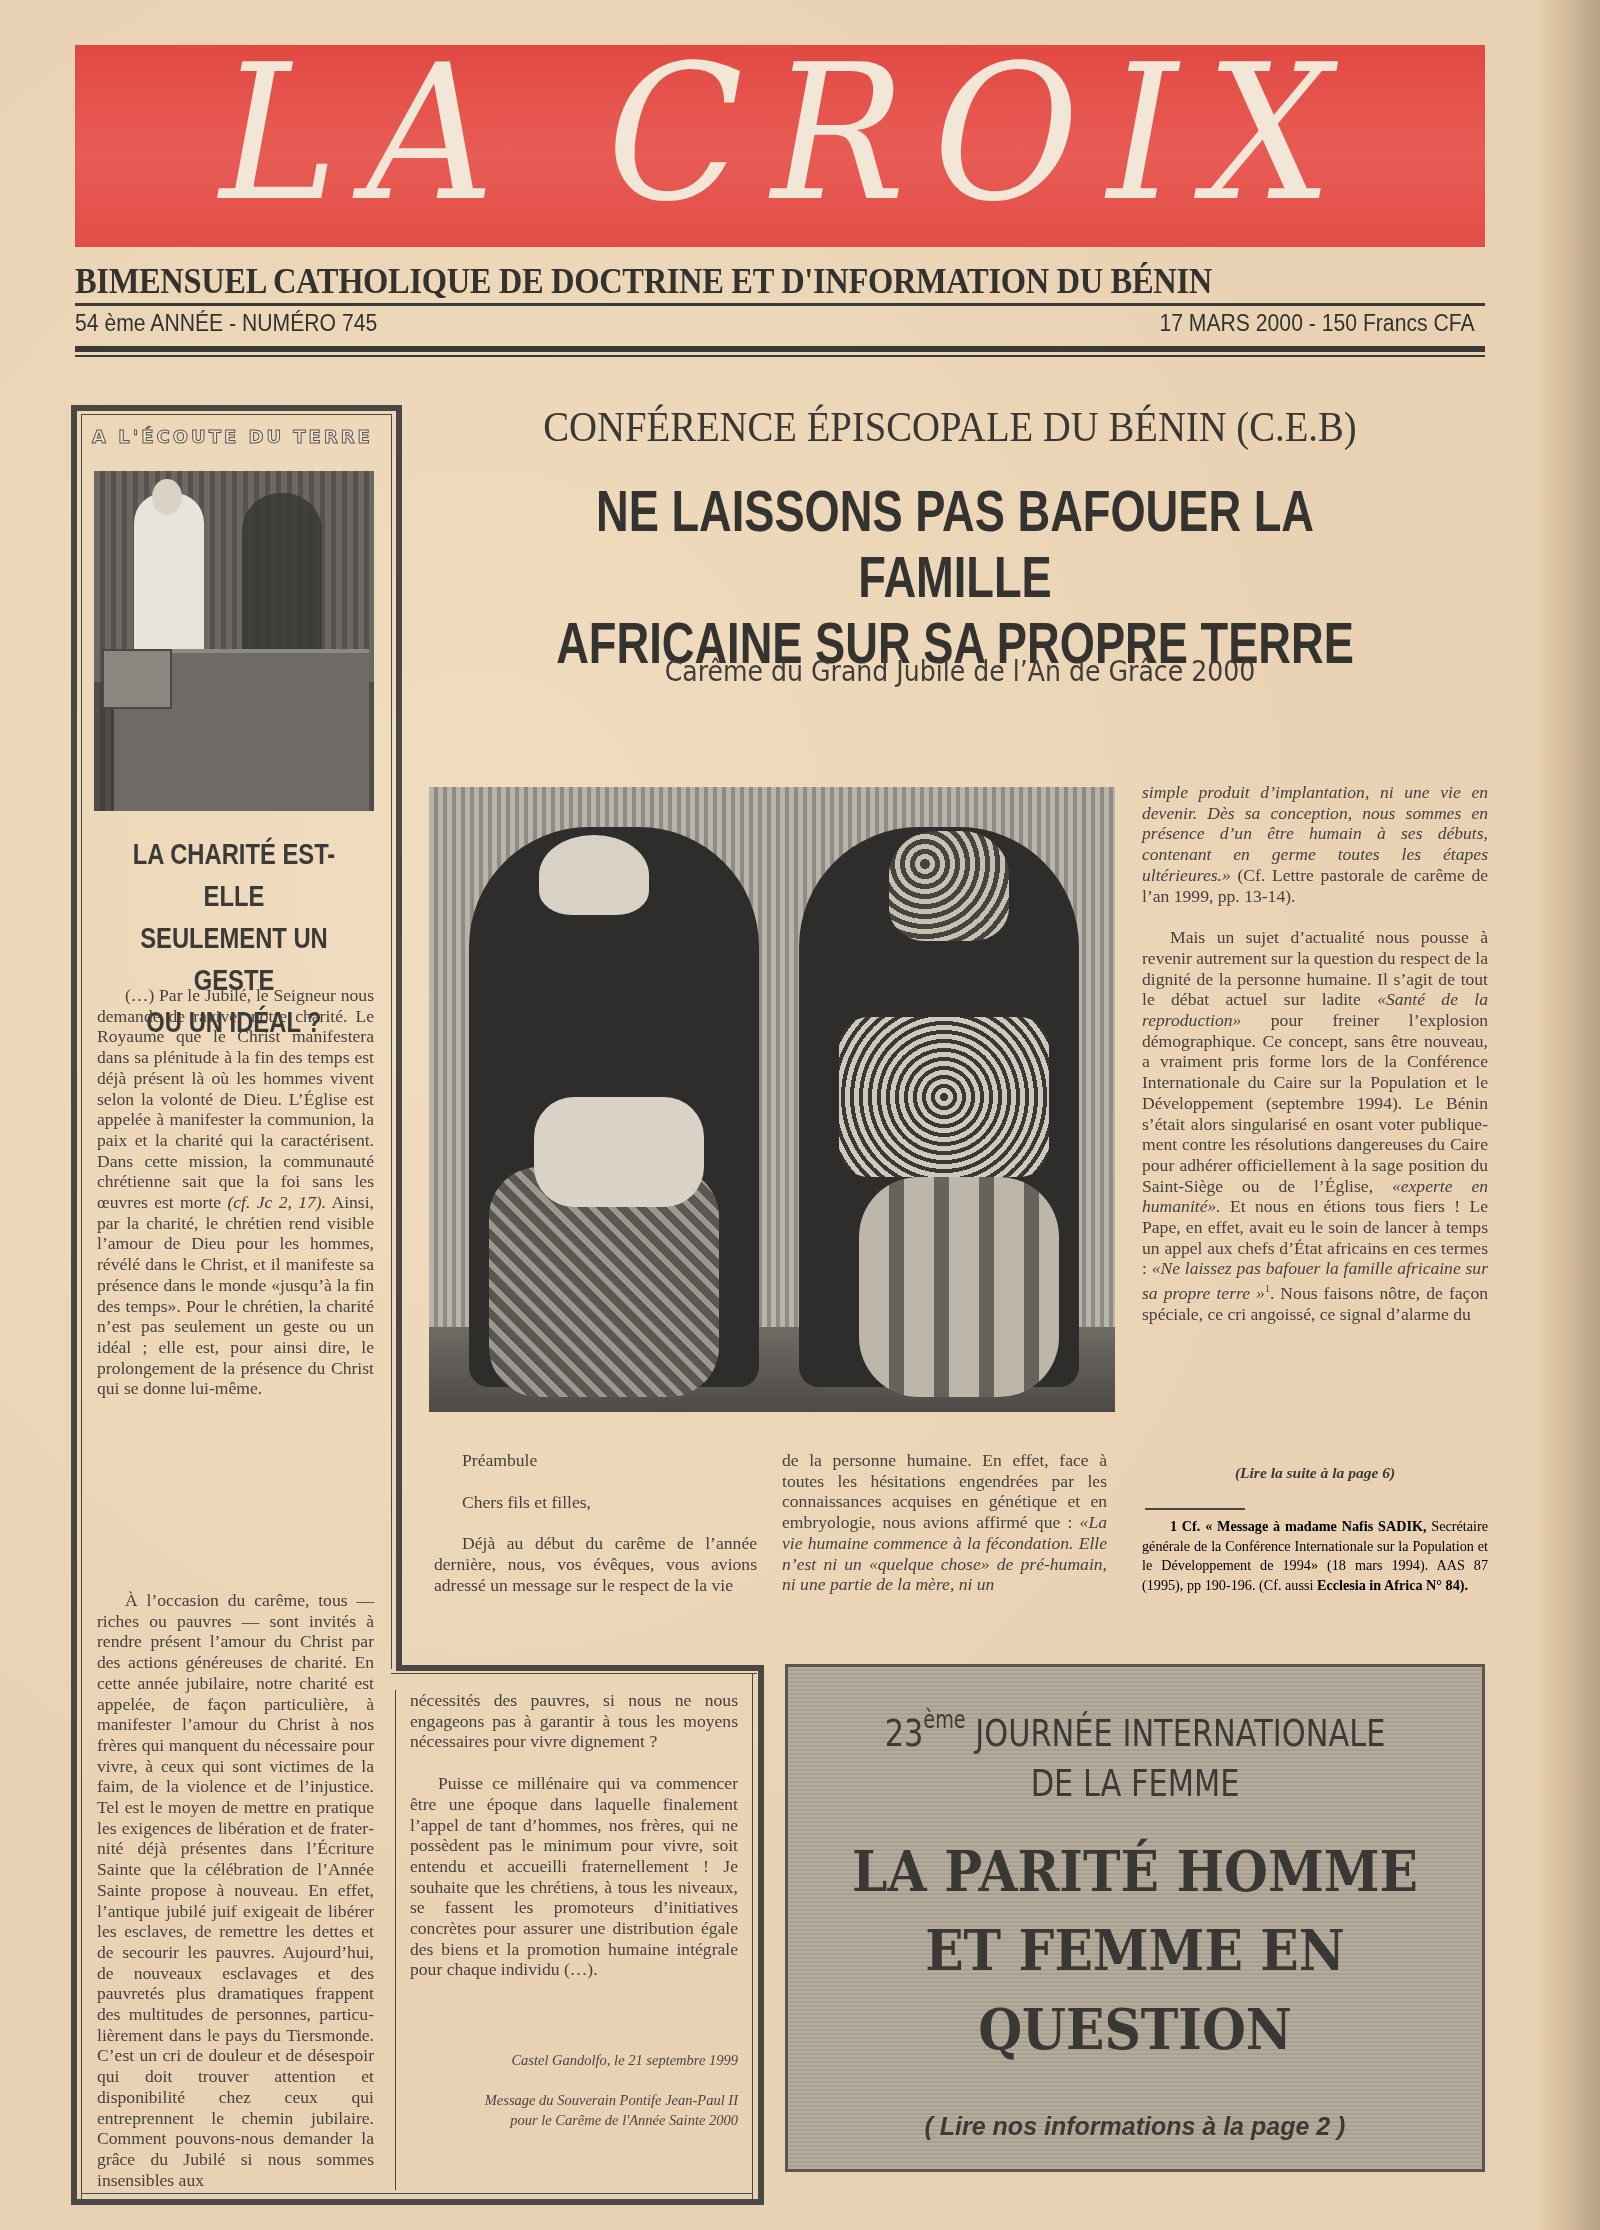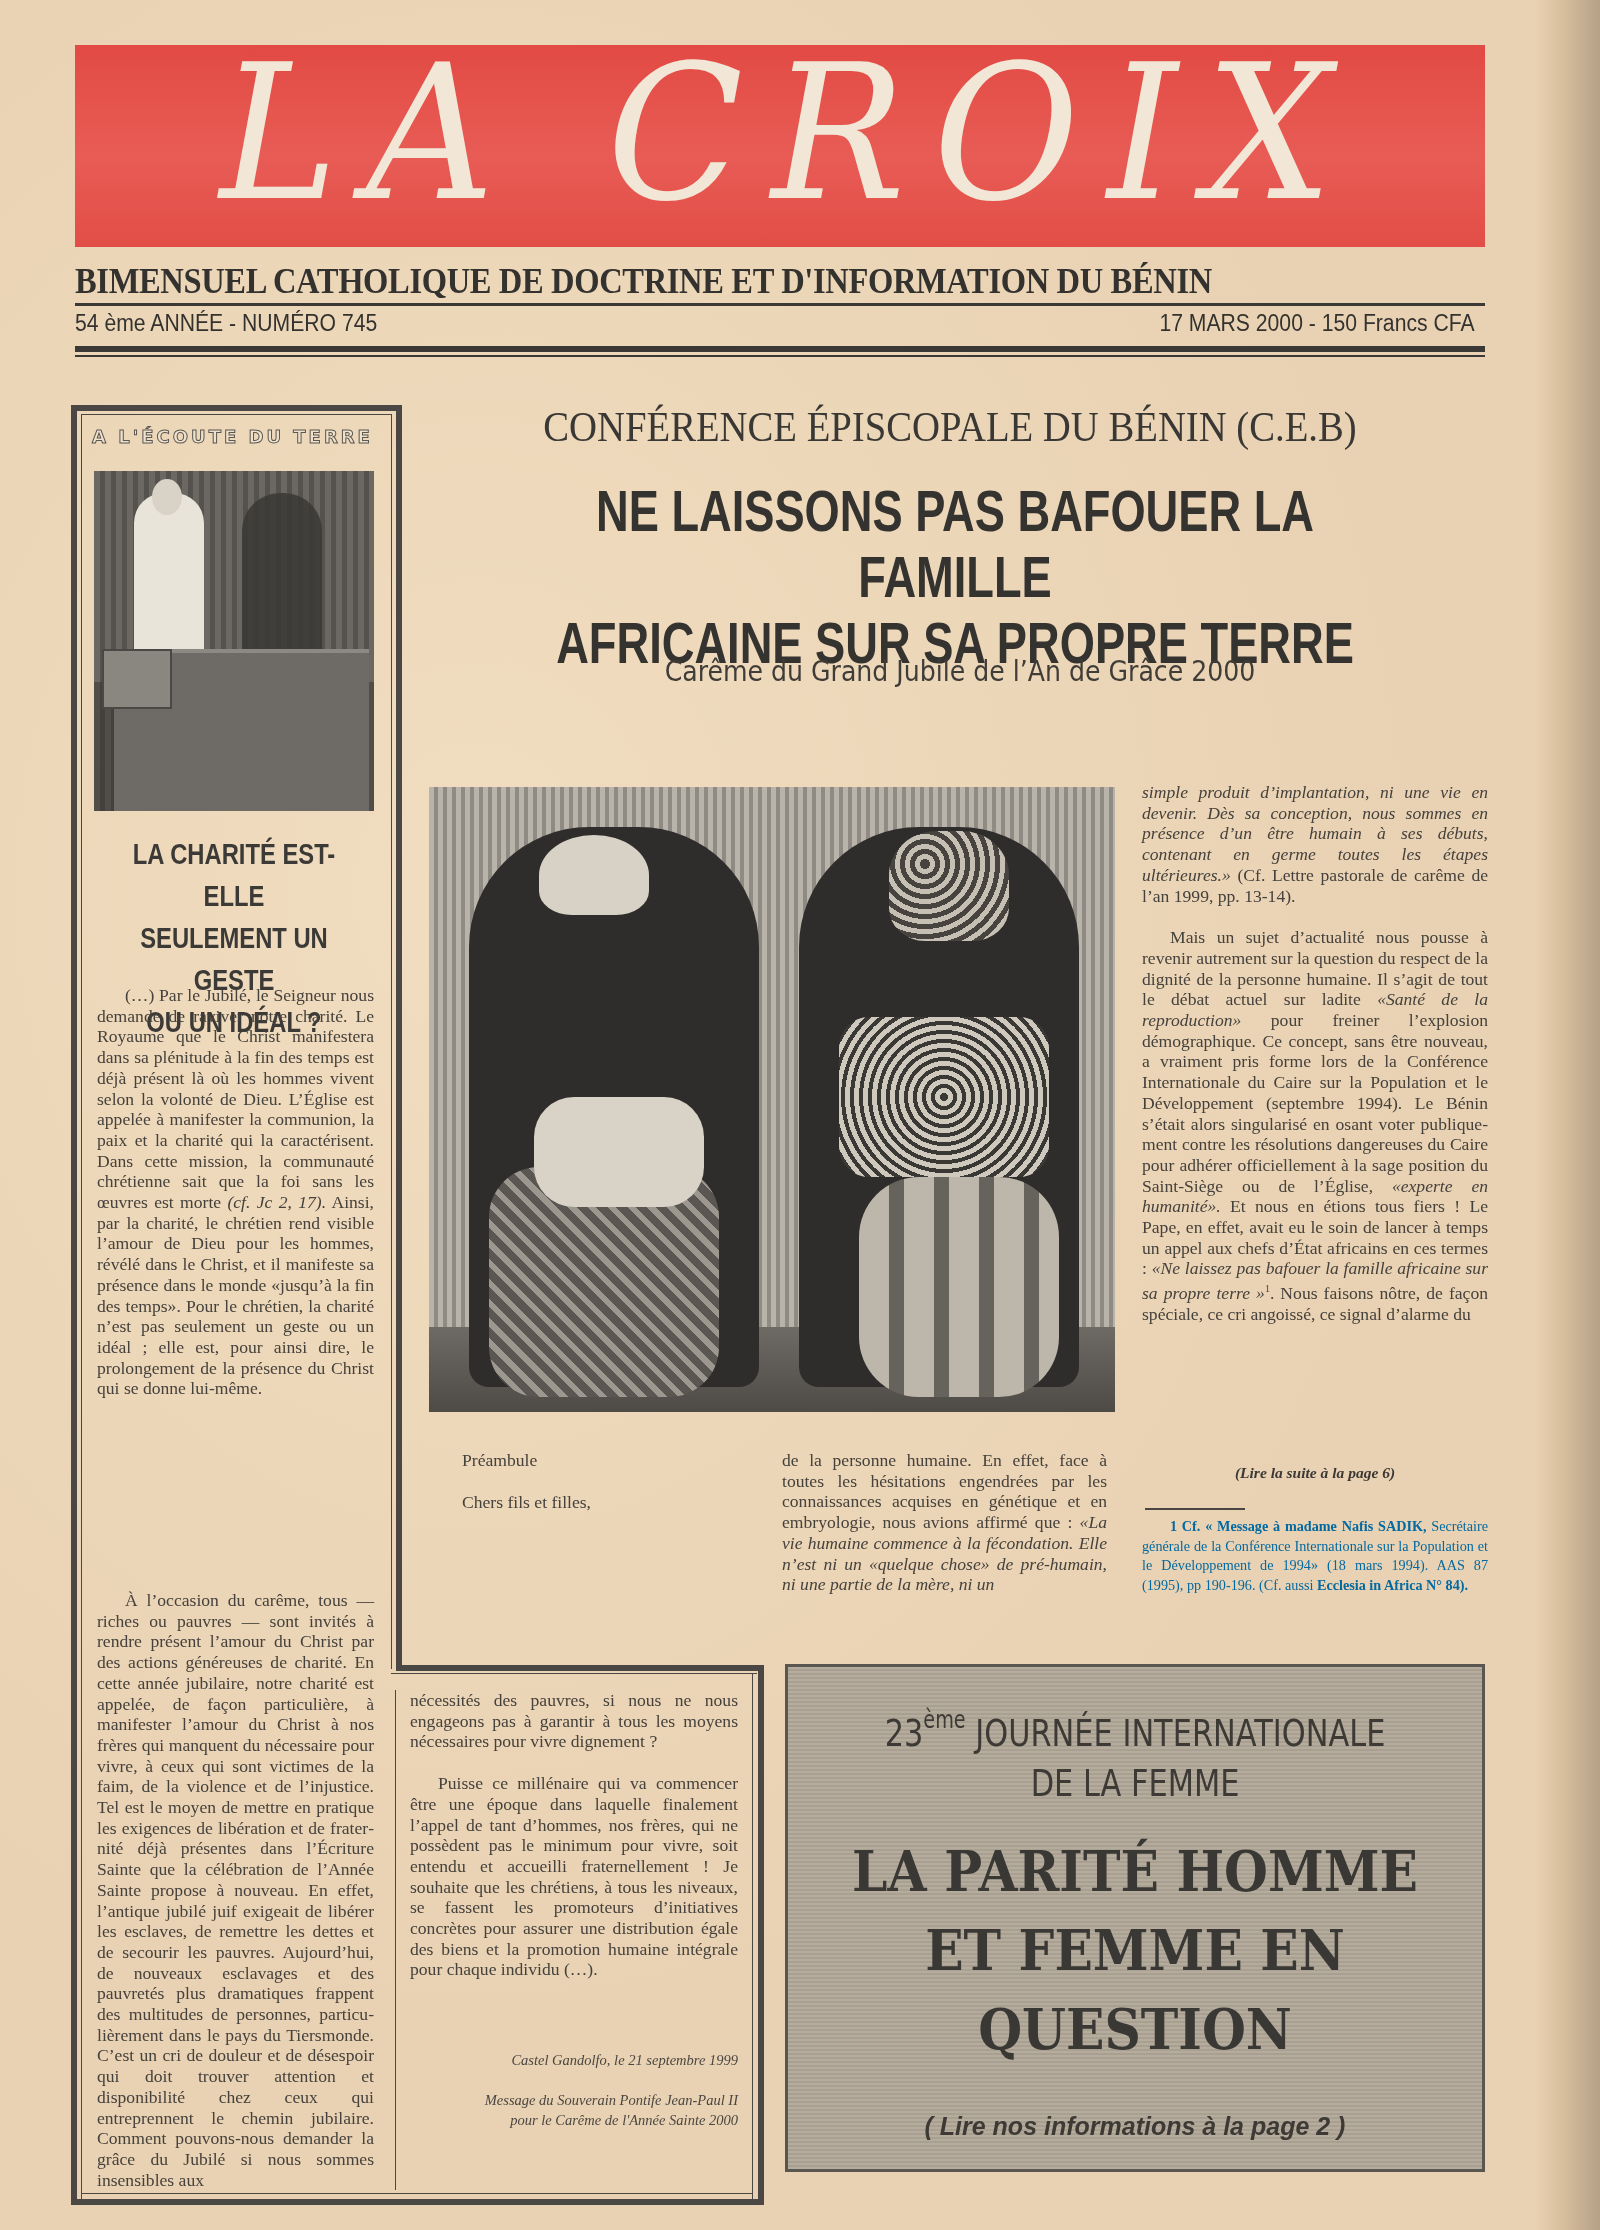--- a/index.html
+++ b/index.html
@@ -205,21 +205,21 @@
   .art-col2 { left: 782px; top: 1450px; width: 325px; }
   .art-col3 { left: 1142px; top: 782px; width: 346px; }
   .italic { font-style: italic; }
   .read-more {
     left: 1142px; top: 1464px; width: 346px; text-align: center;
     font-style: italic; font-weight: bold; font-size: 15.5px; color: #3c3935;
   }
   .fn-rule { left: 1145px; top: 1508px; width: 100px; height: 2px; background: #4a4641; }
   .footnote {
     left: 1142px; top: 1517px; width: 346px;
-    font-size: 14.2px; line-height: 19.5px; color: #0369a1;
+    font-size: 14.2px; line-height: 19.5px; color: #000000;
     text-align: justify;
   }
   .footnote .indent { padding-left: 28px; }
 
   
   .womens-box {
     left: 785px; top: 1664px; width: 700px; height: 508px;
     background: #b1a898;
     background-image: repeating-linear-gradient(0deg, rgba(255,255,255,0.05) 0 2px, rgba(0,0,0,0.05) 2px 4px);
     border: 3px solid #5a5650;
@@ -323,20 +323,21 @@
   <div class="fp-woman2">
     <div class="fp-wrap2"></div>
     <div class="fp-blouse2"></div>
     <div class="fp-skirt2"></div>
   </div>
 </div>
 
 <div class="abs body-text art-col1">
   <p style="margin-bottom:21px;">Préambule</p>
   <p style="margin-bottom:21px;">Chers fils et filles,</p>
+  <p>Déjà au début du carême de l’année dernière, nous, vos évêques, vous avions adressé un message sur le respect de la vie</p>
 </div>
 <div class="abs body-text art-col2">
   <p class="noindent"><span>de la personne humaine. En effet, face à toutes les hésitations engendrées par les connaissances acquises en génétique et en embryologie, nous avions affirmé que : </span><span class="italic">«La vie humaine commence à la féconda­tion. Elle n’est ni un «quelque chose» de pré-humain, ni une partie de la mère, ni un</span></p>
 </div>
 <div class="abs body-text art-col3">
   <p class="noindent"><span class="italic">simple produit d’implantation, ni une vie en devenir. Dès sa conception, nous som­mes en présence d’un être humain à ses débuts, contenant en germe toutes les éta­pes ultérieures.»</span><span> (Cf. Lettre pastorale de carême de l’an 1999, pp. 13-14).</span></p>
   <p style="margin-top:21px;"><span>Mais un sujet d’actualité nous pousse à revenir autrement sur la question du res­pect de la dignité de la personne humaine. Il s’agit de tout le débat actuel sur ladite </span><span class="italic">«Santé de la reproduction»</span><span> pour freiner l’explosion démographique. Ce concept, sans être nouveau, a vraiment pris forme lors de la Conférence Internationale du Caire sur la Population et le Dévelop­pement (septembre 1994). Le Bénin s’était alors singularisé en osant voter publique­ment contre les résolutions dangereuses du Caire pour adhérer officiellement à la sage position du Saint-Siège ou de l’Église, </span><span class="italic">«experte en humanité».</span><span> Et nous en étions tous fiers ! Le Pape, en effet, avait eu le soin de lancer à temps un appel aux chefs d’État africains en ces termes : </span><span class="italic">«Ne laissez pas bafouer la famille africaine sur sa propre terre »</span><sup style="font-size:10px;">1</sup><span>. Nous faisons nôtre, de façon spé­ciale, ce cri angoissé, ce signal d’alarme du</span></p>
 </div>
 <div class="abs read-more">(Lire la suite à la page 6)</div>
 <div class="abs fn-rule"></div>

